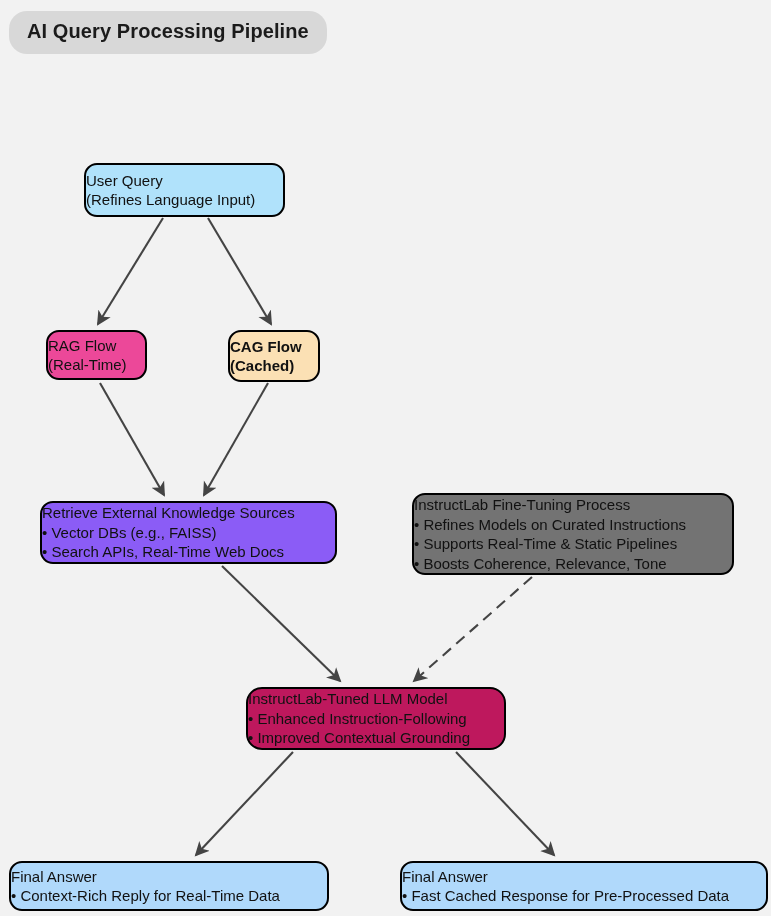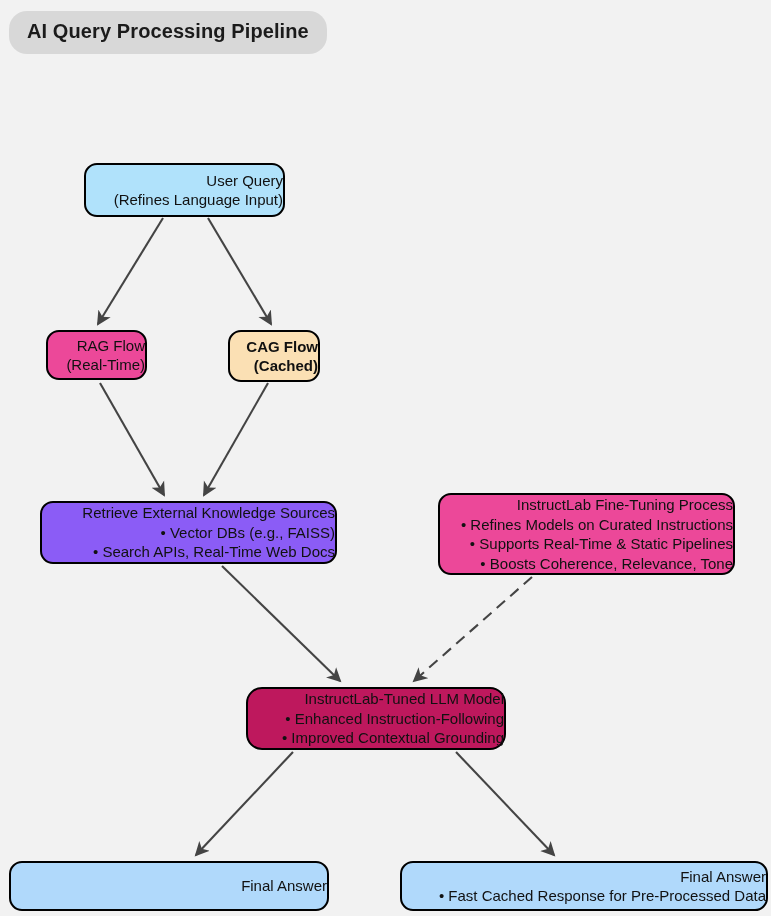--- a/index.html
+++ b/index.html
@@ -36,37 +36,37 @@
     letter-spacing: 0.1px;
     white-space: nowrap;
   }
   .node {
     position: absolute;
     box-sizing: border-box;
     border: 2.4px solid #000000;
     border-radius: 13px;
     display: flex;
     flex-direction: column;
-    align-items: flex-end;
+    align-items: flex-start;
     justify-content: center;
     color: #111111;
     font-size: 15px;
     line-height: 19.5px;
     text-align: center;
     white-space: nowrap;
     z-index: 2;
   }
   .node .line {
     display: block;
   }
   .n-user  { left: 84px;  top: 163px; width: 201px; height: 54px;  background: #b0e2fb; }
   .n-rag   { left: 46px;  top: 330px; width: 101px; height: 50px;  background: #ec4899; }
   .n-cag   { left: 228px; top: 330px; width: 92px;  height: 52px;  background: #fbe0b4; font-weight: bold; }
   .n-ret   { left: 40px;  top: 501px; width: 297px; height: 63px;  background: #8b5cf6; }
-  .n-fine  { left: 412px; top: 493px; width: 297px; height: 82px;  background: #ec4899; margin-left: 26px; }
+  .n-fine  { left: 412px; top: 493px; width: 322px; height: 82px;  background: #737373; }
   .n-llm   { left: 246px; top: 687px; width: 260px; height: 63px;  background: #be185d; border-radius: 16px; }
   .n-fa1   { left: 9px;   top: 861px; width: 320px; height: 50px;  background: #b0d9fb; }
   .n-fa2   { left: 400px; top: 861px; width: 368px; height: 50px;  background: #b0d9fb; }
 </style>
 </head>
 <body>
 
 <div id="canvas">
 
   <div class="title-chip">AI Query Processing Pipeline</div>
@@ -119,20 +119,21 @@
   </div>
 
   <div class="node n-llm">
     <span class="line">InstructLab-Tuned LLM Model</span>
     <span class="line">• Enhanced Instruction-Following</span>
     <span class="line">• Improved Contextual Grounding</span>
   </div>
 
   <div class="node n-fa1">
     <span class="line">Final Answer</span>
+    <span class="line">• Context-Rich Reply for Real-Time Data</span>
   </div>
 
   <div class="node n-fa2">
     <span class="line">Final Answer</span>
     <span class="line">• Fast Cached Response for Pre-Processed Data</span>
   </div>
 
 </div>
 
 </body></html>

